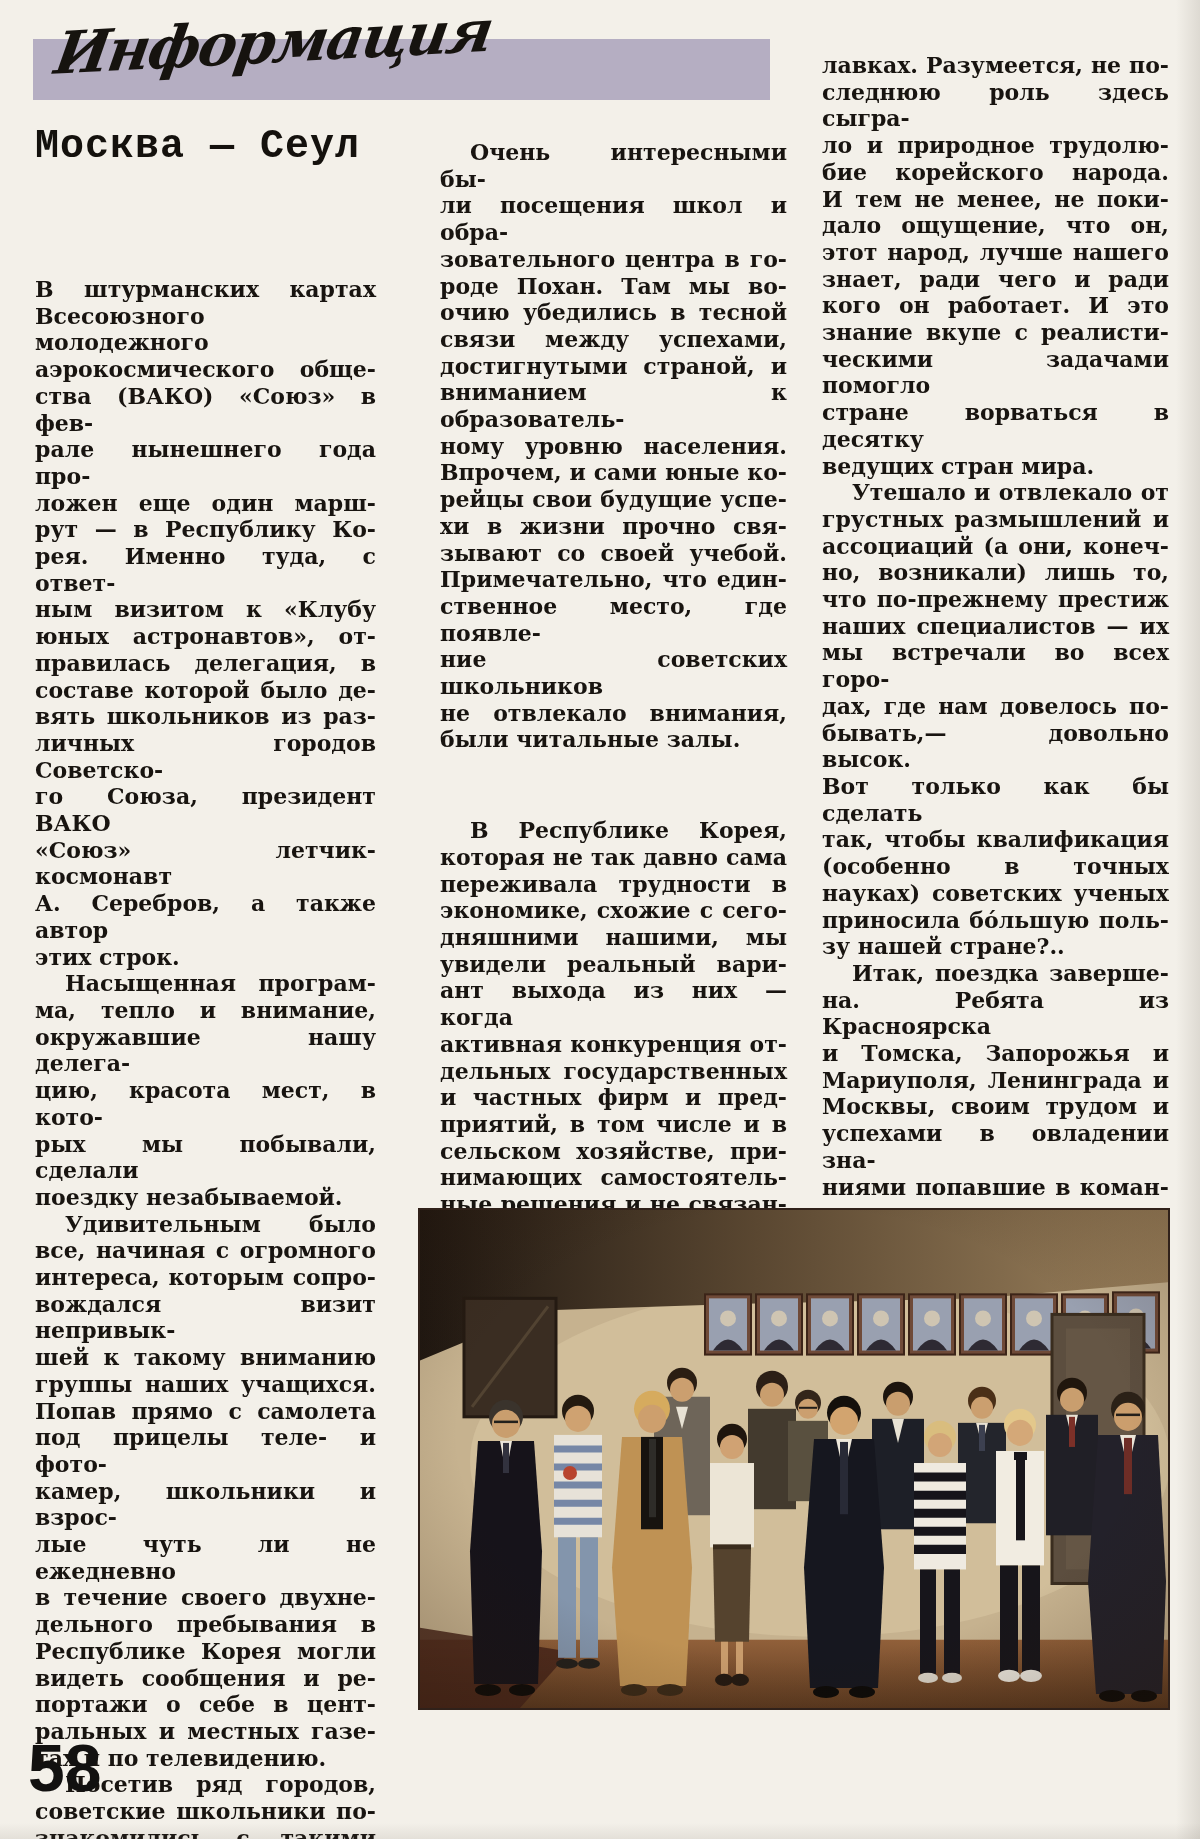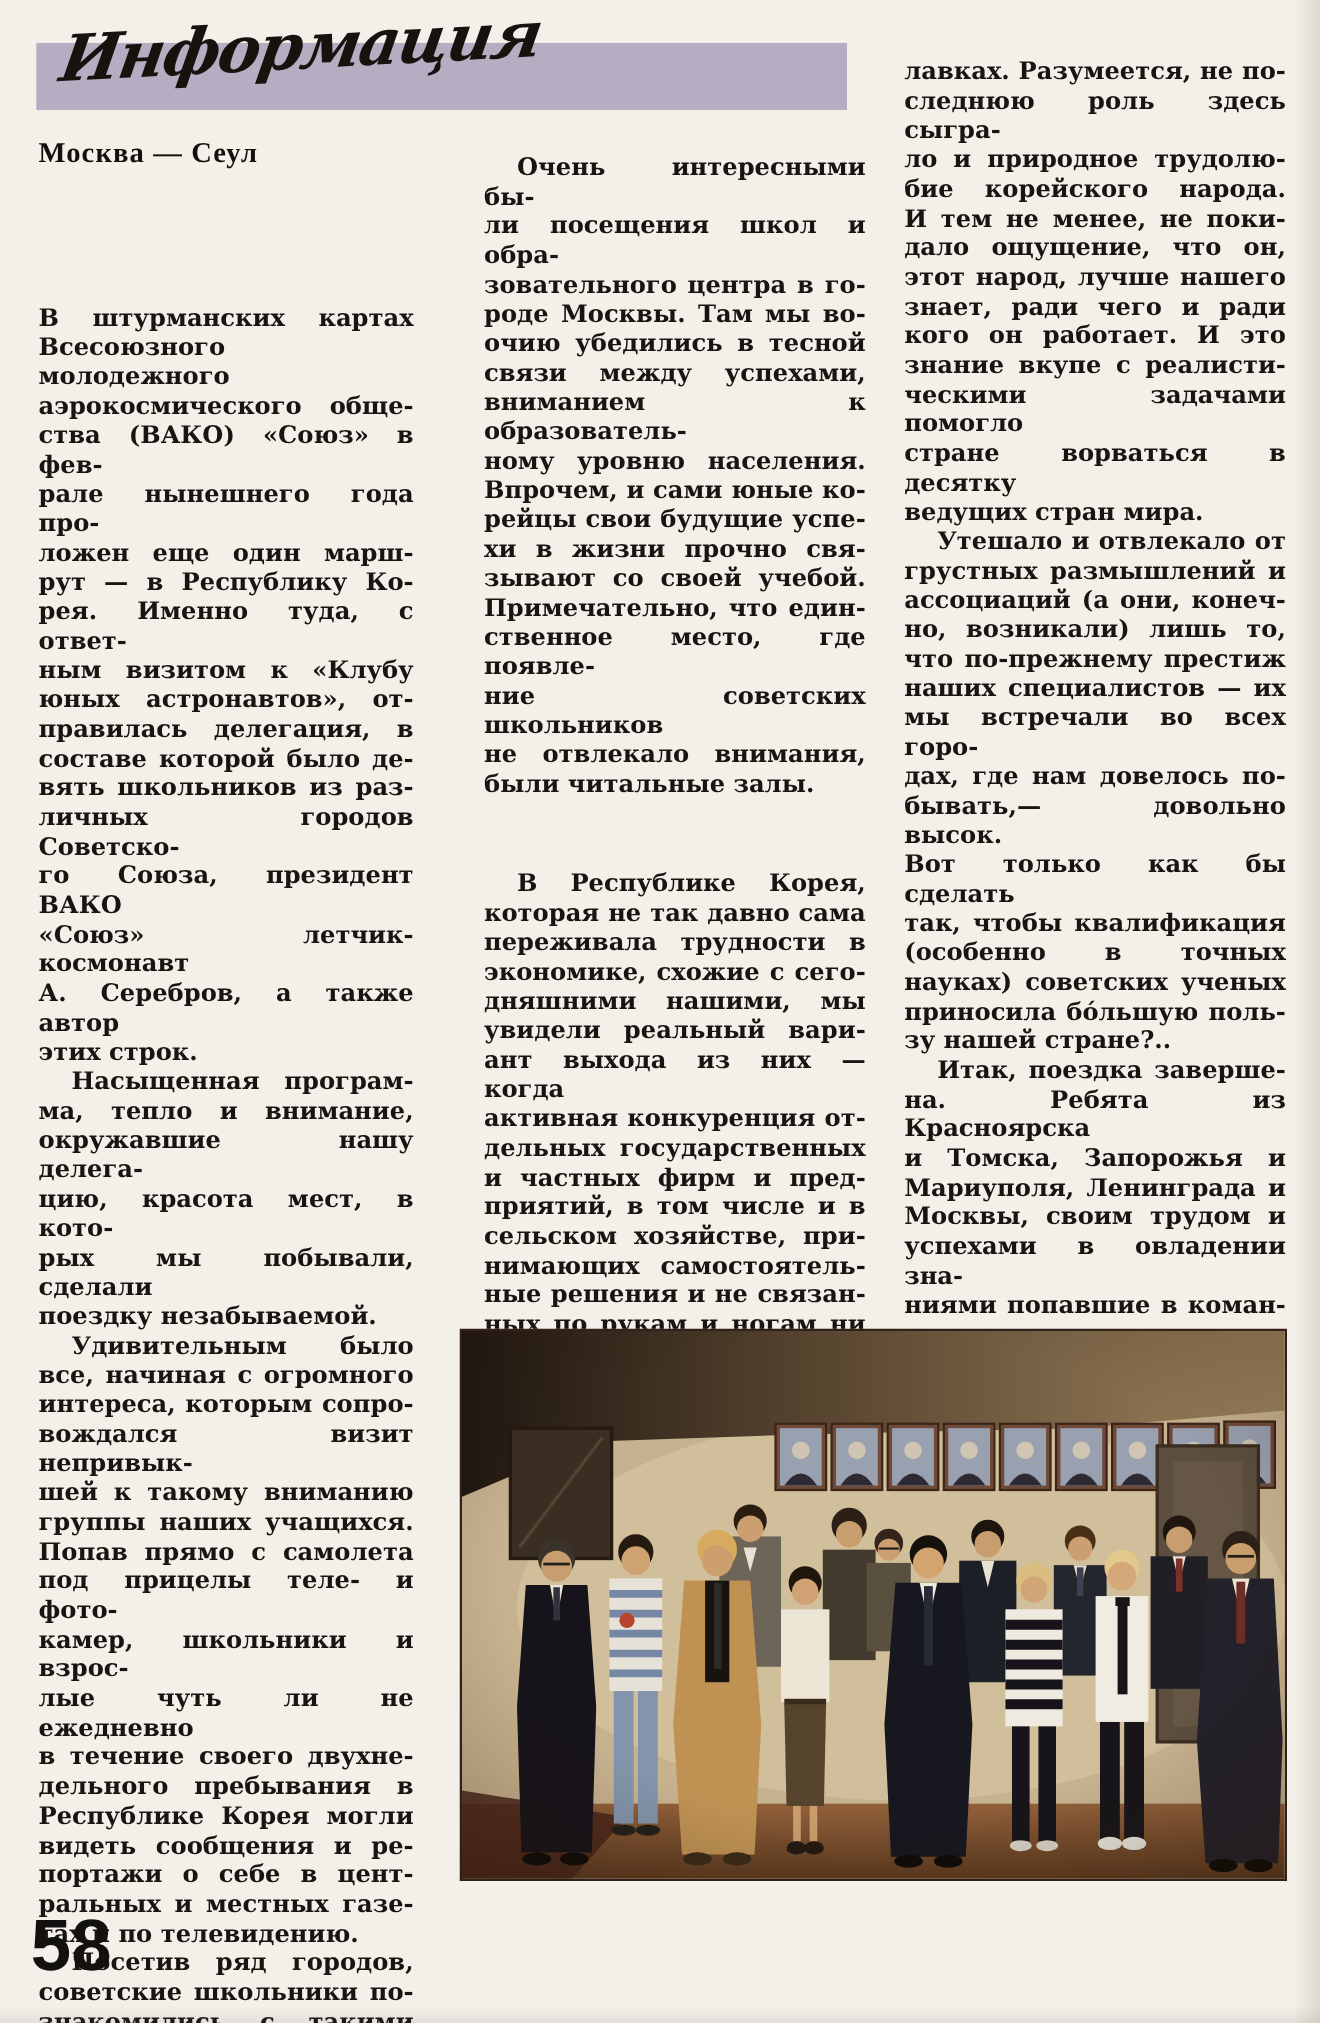--- a/index.html
+++ b/index.html
@@ -23,22 +23,22 @@
     font-family: "DejaVu Serif", serif;
     font-style: italic; font-weight: bold;
     font-size: 58px; line-height: 1.2;
     letter-spacing: -2px;
     color: #16130f;
     transform: rotate(-3deg) skewX(-12deg);
     transform-origin: left bottom;
   }
   .title {
     position: absolute; left: 35px; top: 124px;
-    font-family: Liberation Serif, serif;
-    font-weight: bold; font-size: 26px;
+    font-family: Liberation Mono, monospace;
+    font-weight: bold; font-size: 40px;
     letter-spacing: 1px;
     color: #14110d;
     text-align: right;
   }
 
   
   .col {
     position: absolute;
     font-size: 22px; line-height: 26.7px;
     font-weight: bold;
@@ -140,23 +140,24 @@
         <div class="line indent">Посетив ряд городов,</div>
         <div class="line">советские школьники по-</div>
         <div class="line">знакомились с такими</div>
       </div>
     </div>
   <div class="col col2">
       <div class="para">
         <div class="line indent">Очень интересными бы-</div>
         <div class="line">ли посещения школ и обра-</div>
         <div class="line">зовательного центра в го-</div>
-        <div class="line">роде Москвы. Там мы во-</div>
+        <div class="line">роде Похан. Там мы во-</div>
         <div class="line">очию убедились в тесной</div>
         <div class="line">связи между успехами,</div>
+        <div class="line">достигнутыми страной, и</div>
         <div class="line">вниманием к образователь-</div>
         <div class="line">ному уровню населения.</div>
         <div class="line">Впрочем, и сами юные ко-</div>
         <div class="line">рейцы свои будущие успе-</div>
         <div class="line">хи в жизни прочно свя-</div>
         <div class="line">зывают со своей учебой.</div>
         <div class="line">Примечательно, что един-</div>
         <div class="line">ственное место, где появле-</div>
         <div class="line">ние советских школьников</div>
         <div class="line">не отвлекало внимания,</div>

